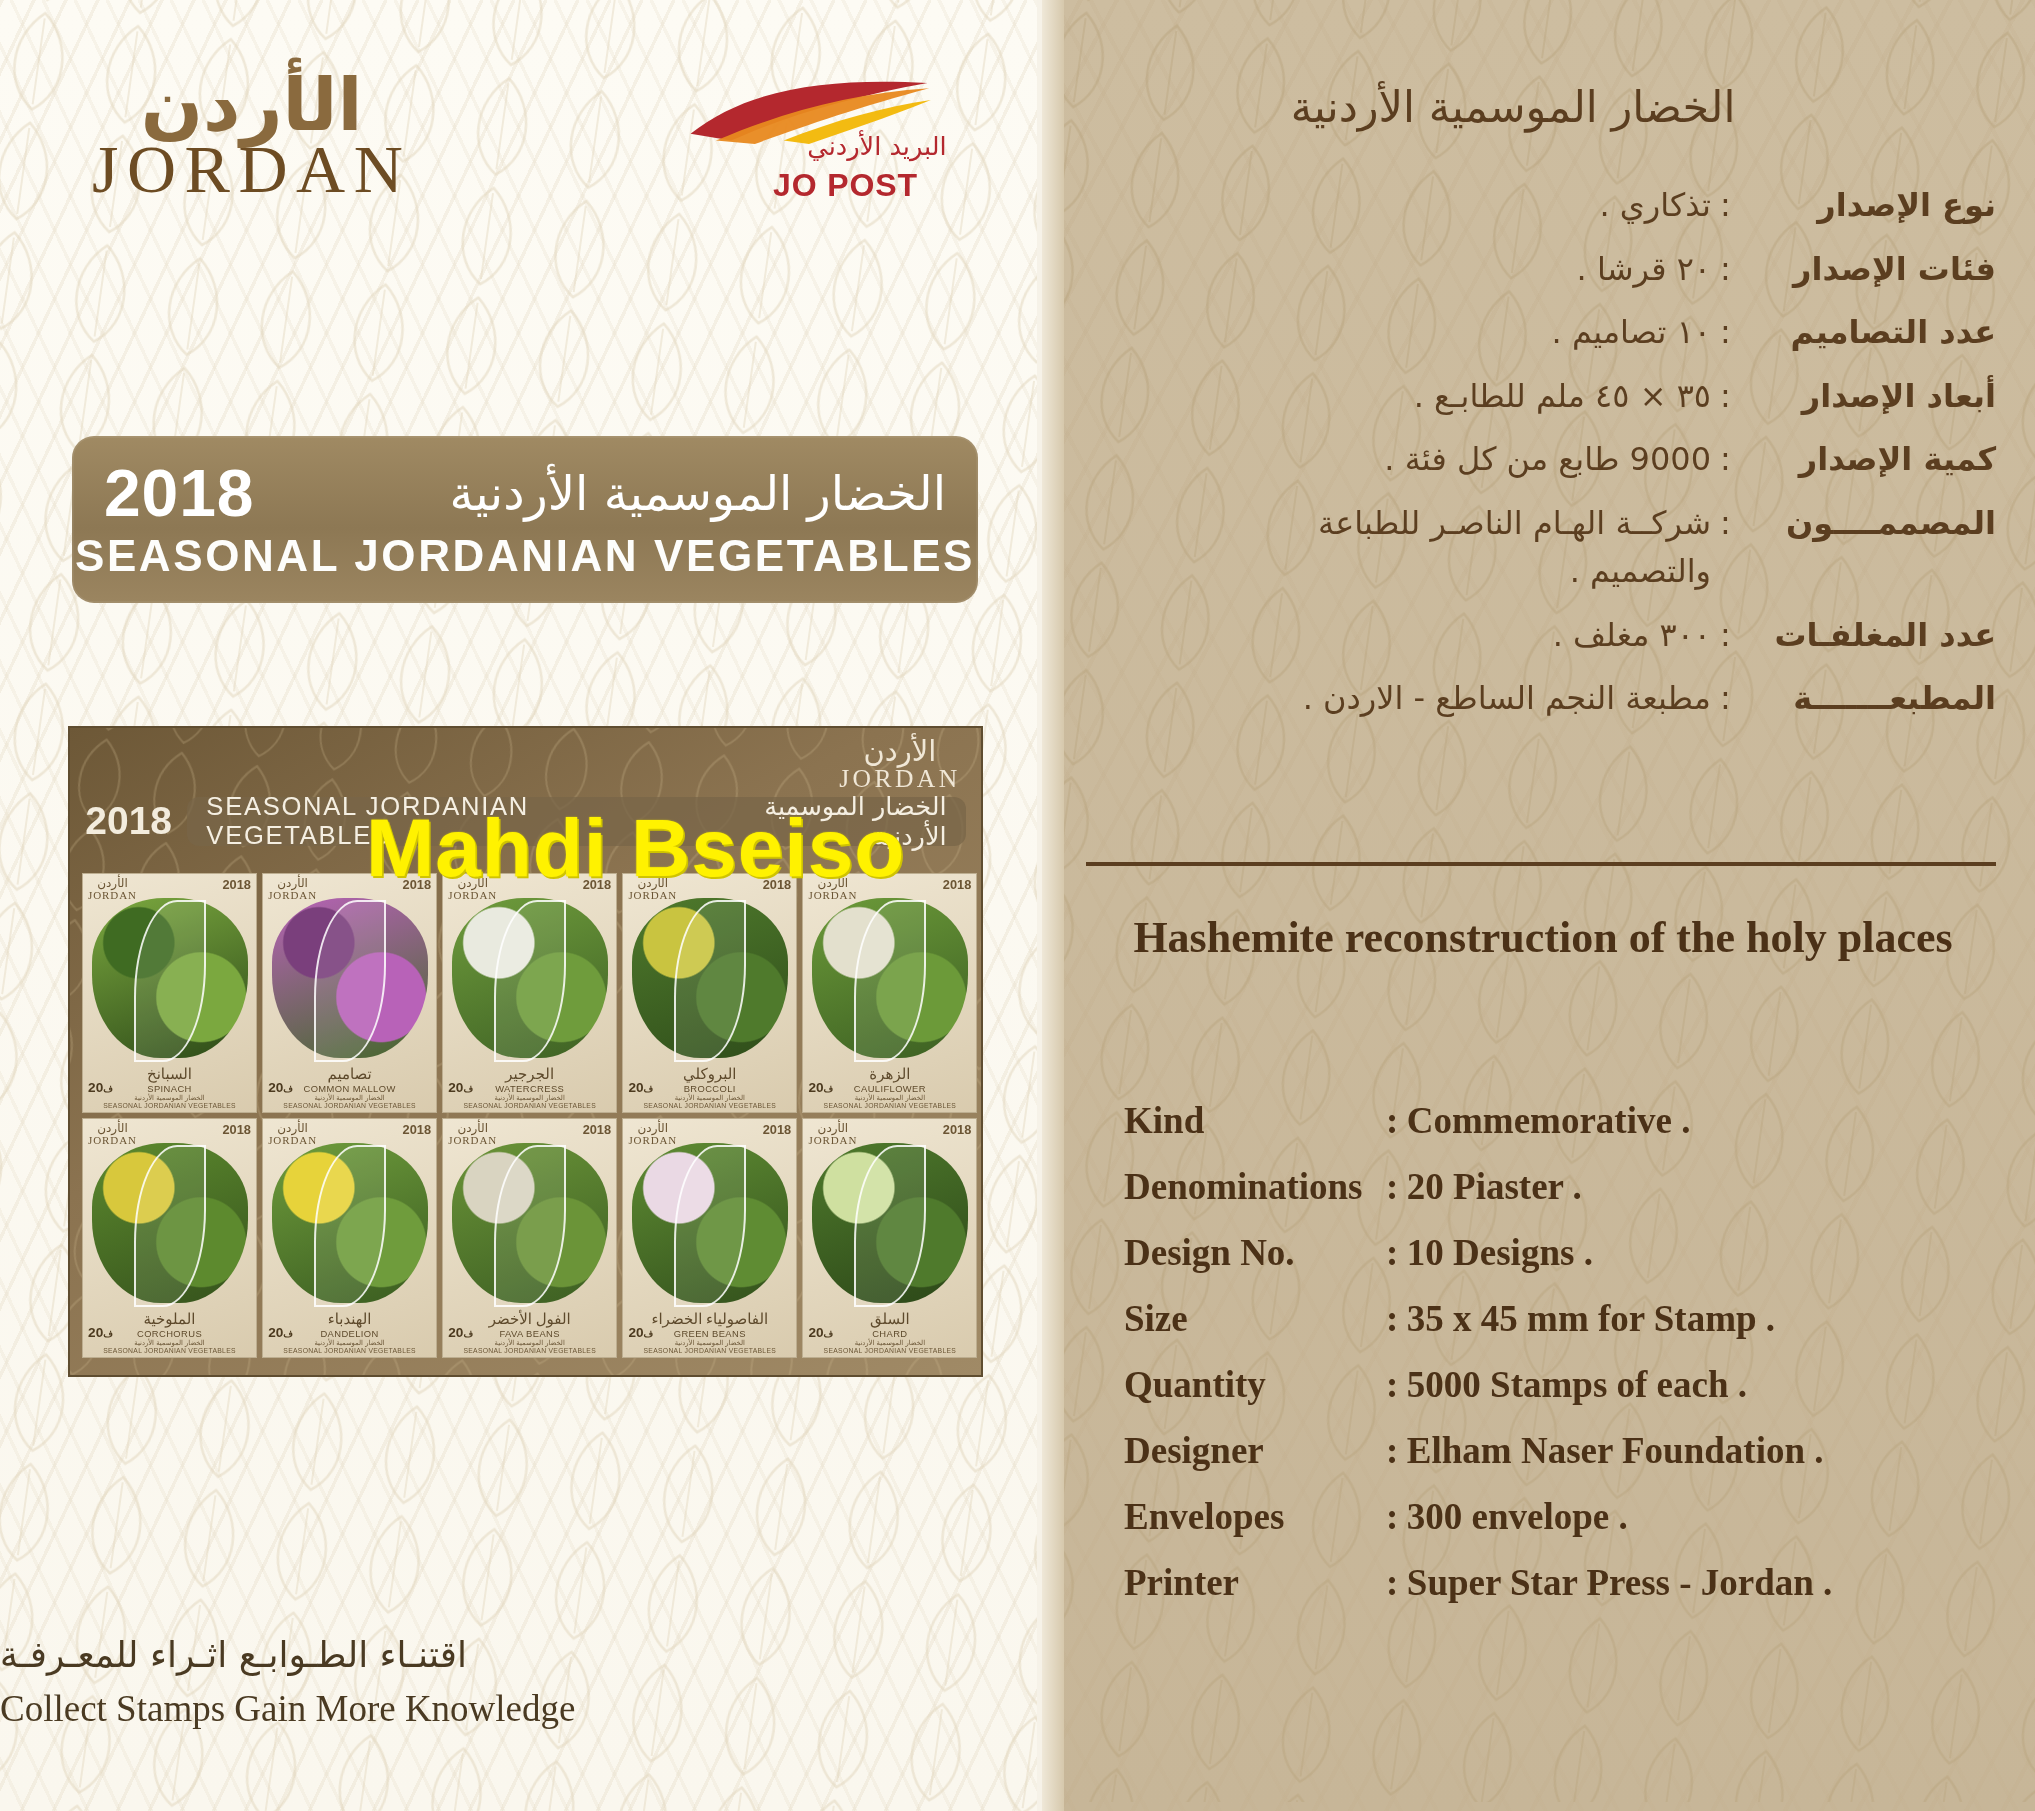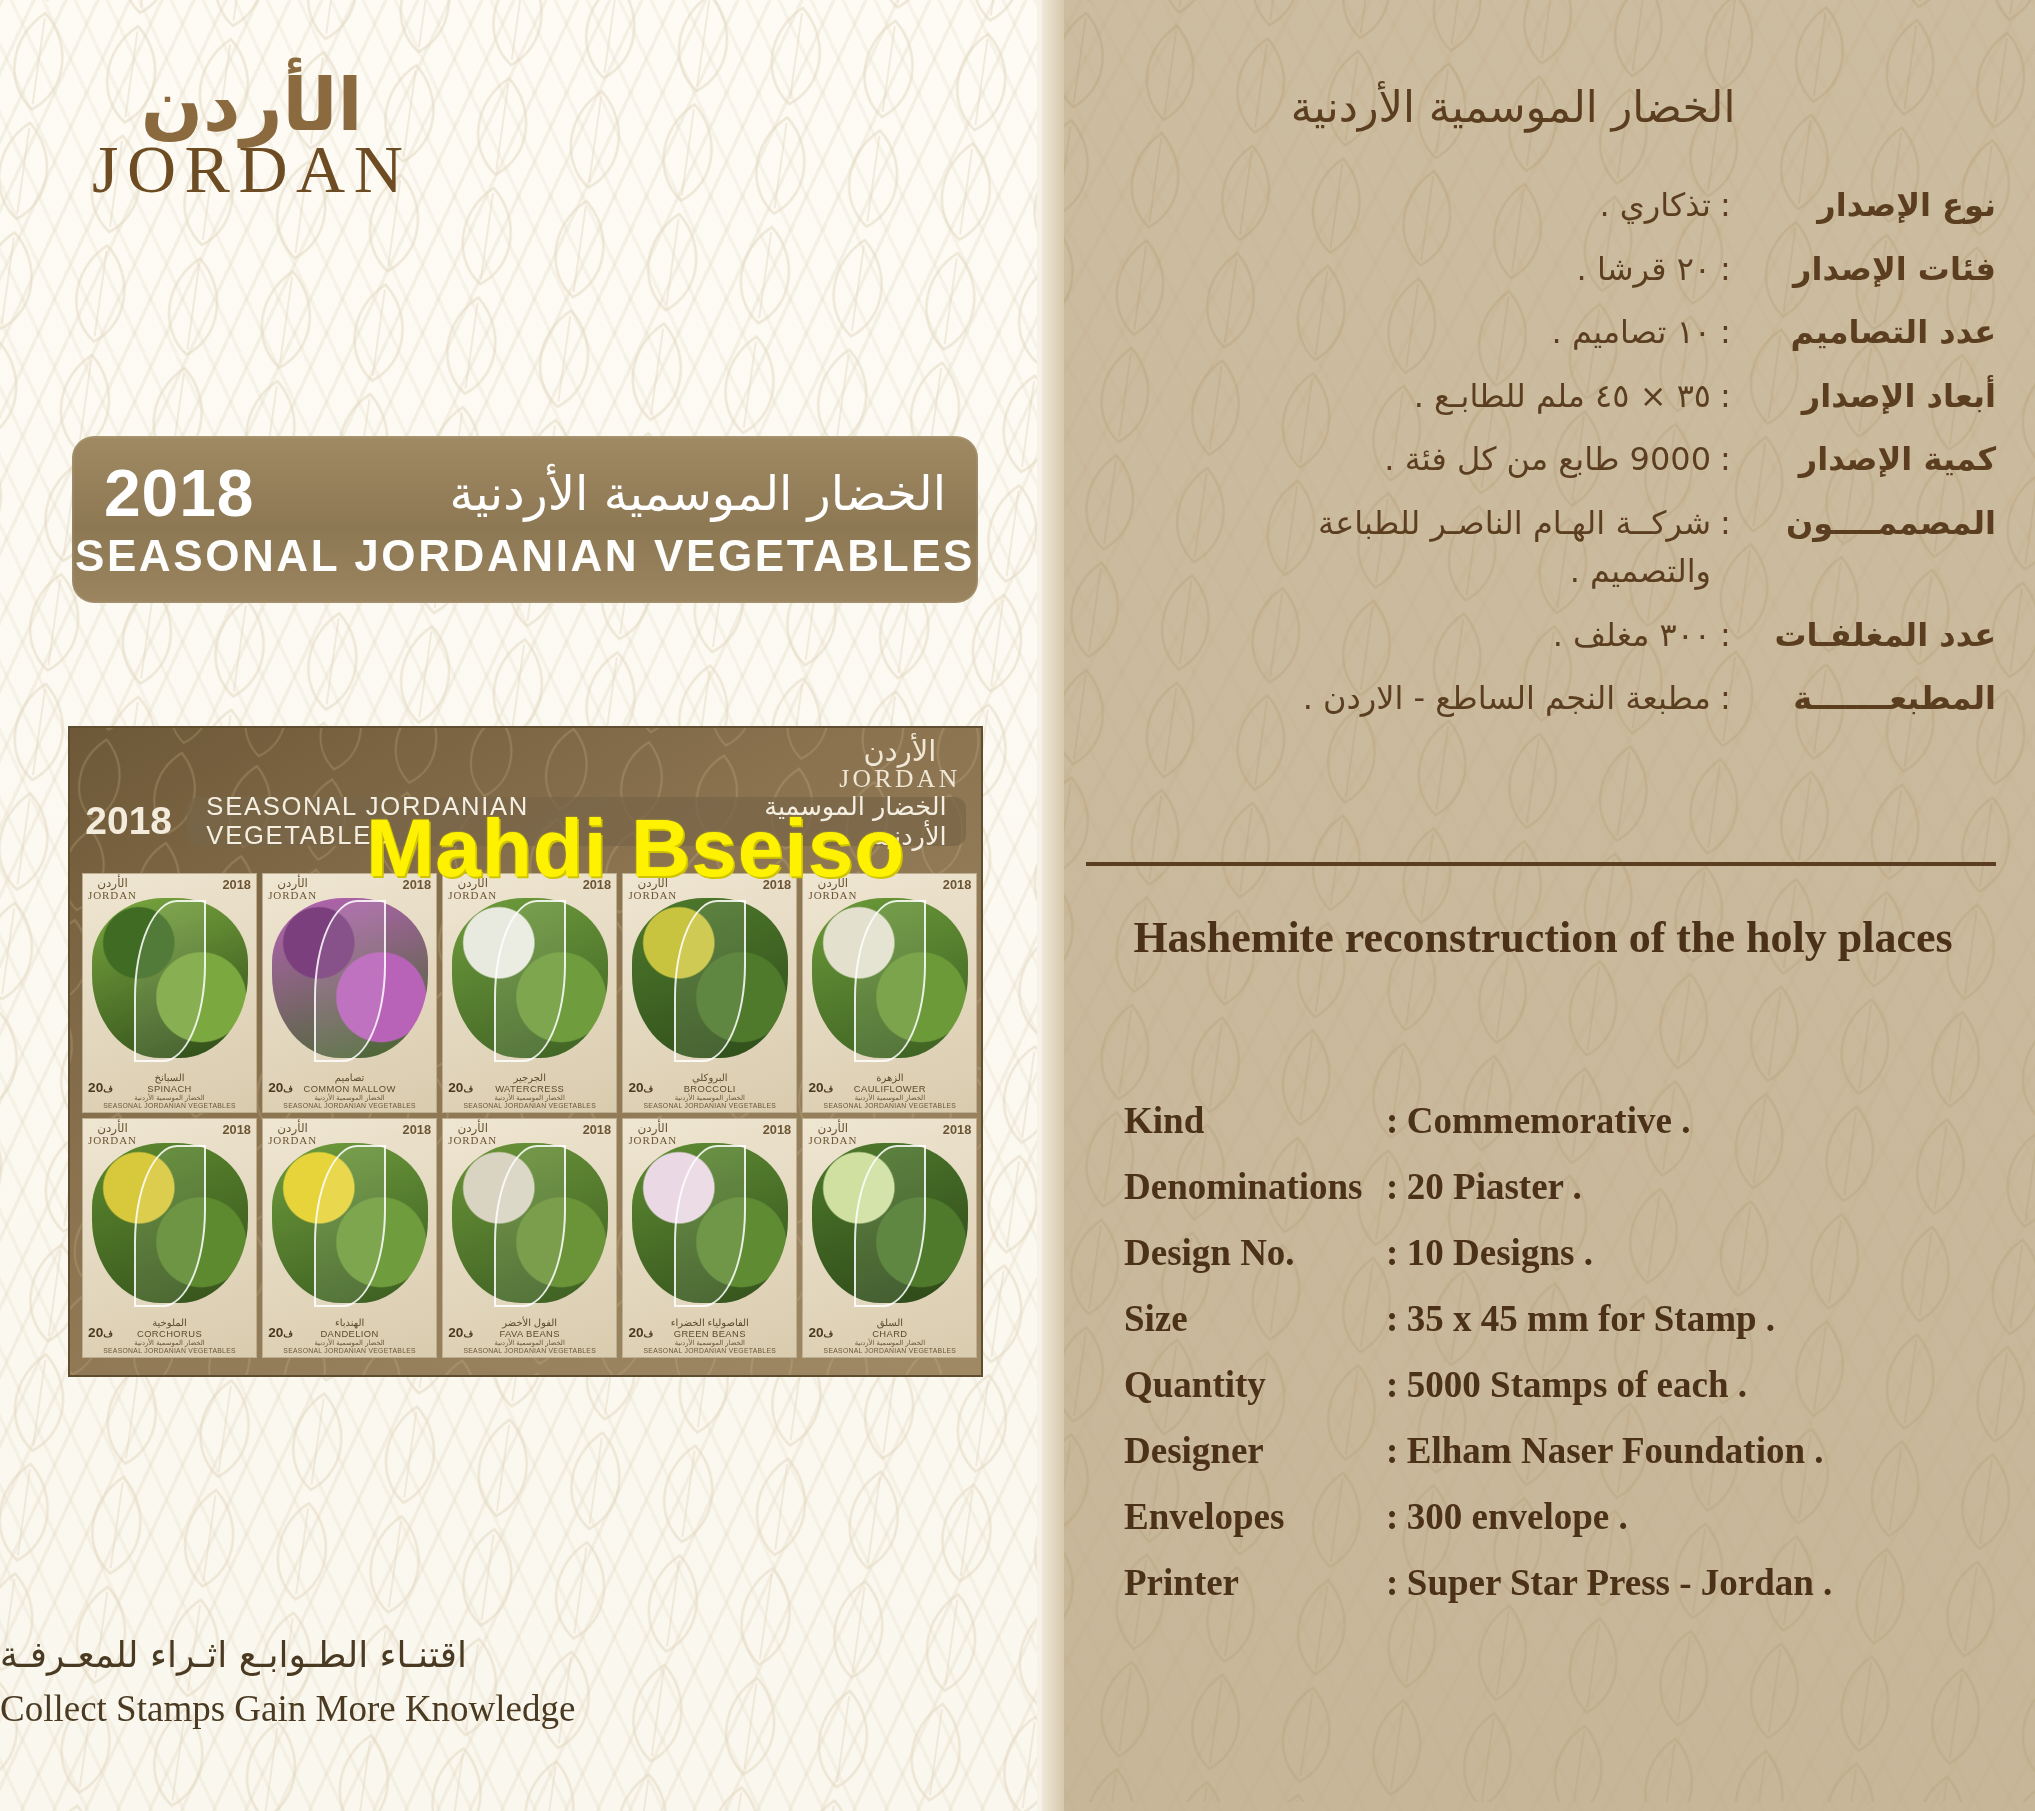--- a/index.html
+++ b/index.html
@@ -211,21 +211,21 @@
     transform: translateX(-50%);
     border-radius: 60% 0 60% 0;
     border: 2.6px solid rgba(255,255,255,.85);
     background: rgba(255,255,255,.10);
   }
   .stamp .s-foot {
     position: absolute; left: 0; right: 0; bottom: 3.4px;
     text-align: center;
     color: #5e4a2c;
   }
-  .stamp .s-name-ar { font-family: Liberation Sans, sans-serif; font-size: 10px; direction: rtl; }
+  .stamp .s-name-ar { font-family: Liberation Serif, serif; font-size: 15px; direction: rtl; }
   .stamp .s-name-en { font-family: "Liberation Sans", sans-serif; font-size: 9.4px; letter-spacing: 0.4px; }
   .stamp .s-series { font-family: "Liberation Sans", sans-serif; font-size: 6.8px; letter-spacing: 0.3px; color: #6a5535; }
   .stamp .s-series-ar { font-family: "DejaVu Sans", sans-serif; font-size: 6.8px; color: #6a5535; direction: rtl; }
   .stamp .s-val {
     position: absolute; left: 5.1px; bottom: 17px;
     font-family: "Liberation Sans", sans-serif;
     font-size: 13.6px; font-weight: 700; color: #4c3a1f;
   }
 
   .watermark {
@@ -349,20 +349,29 @@
           <path d="M55 14 L55 116" stroke="#e3d8c0" stroke-width="2"></path>
         </pattern>
       </defs>
       <rect width="1218" height="2127" fill="url(#leafP)"></rect>
     </svg>
 
     <div class="brand-row">
       <div class="jordan-logo">
         <div class="jordan-ar">الأردن</div>
         <div class="jordan-en">JORDAN</div>
+      </div>
+      <div class="jopost">
+        <svg class="jopost-swoosh" viewBox="0 0 300 78">
+          <path d="M10 66 C80 10 180 0 290 6 C200 22 120 46 58 74 Z" fill="#b4282e"></path>
+          <path d="M40 74 C120 40 200 18 292 12 C210 34 140 58 86 78 Z" fill="#e8891f" opacity="0.95"></path>
+          <path d="M120 74 C180 50 240 34 294 26 C240 48 190 64 150 78 Z" fill="#f2b705" opacity="0.95"></path>
+        </svg>
+        <div class="jopost-ar">البريد الأردني</div>
+        <div class="jopost-en">JO POST</div>
       </div>
     </div>
 
     <div class="title-plate">
       <div class="title-row1">
         <div class="year">2018</div>
         <div class="title-ar">الخضار الموسمية الأردنية</div>
       </div>
       <div class="title-en">SEASONAL JORDANIAN VEGETABLES</div>
     </div>

